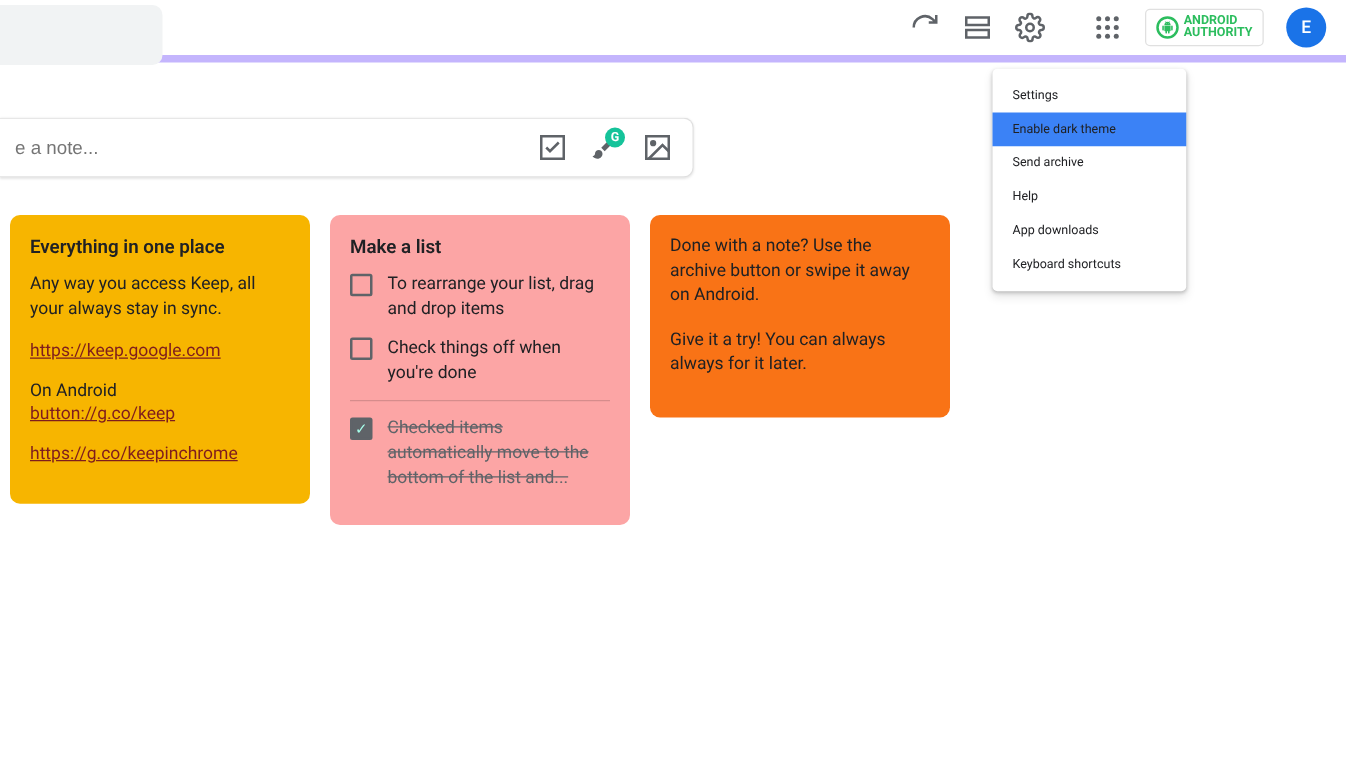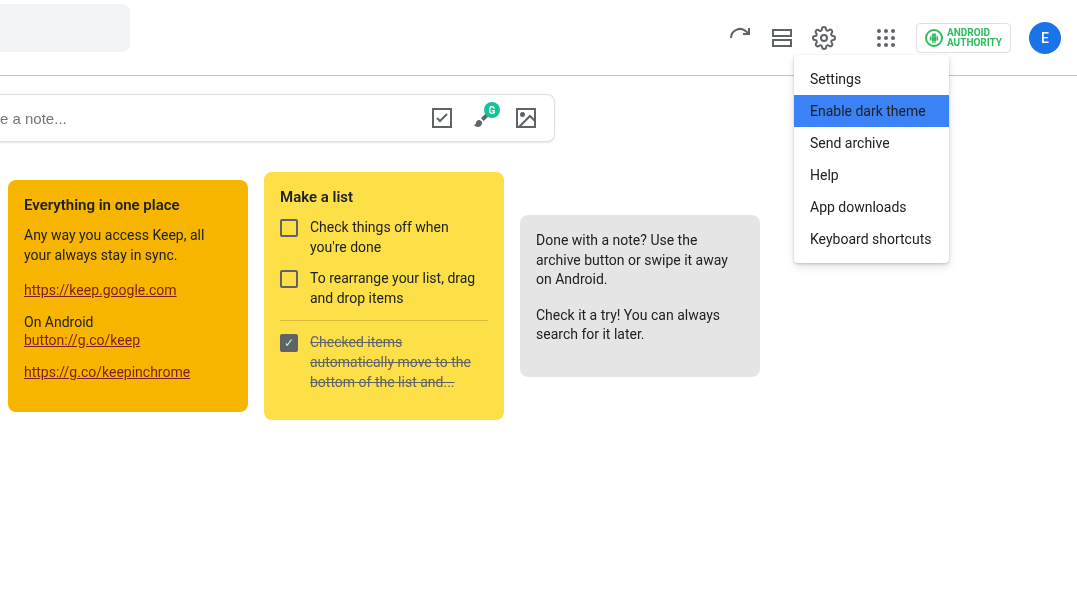--- a/index.html
+++ b/index.html
@@ -5,26 +5,26 @@
     * { margin: 0; padding: 0; box-sizing: border-box; }
     body {
       font-family: -apple-system, BlinkMacSystemFont, 'Segoe UI', Roboto, Arial, sans-serif;
       background: #fff;
       width: 1077px;
       height: 606px;
       overflow: hidden;
       position: relative;
     }
     .header {
-      height: 76px;
+      height: 50px;
       display: flex;
       align-items: center;
       justify-content: flex-end;
       padding: 0 16px;
-      border-bottom: 1px solid #c4b5fd;
+      border-bottom: 6px solid #c4b5fd;
       gap: 18px;
     }
     .search-bar-partial {
       position: absolute;
       left: 0;
       top: 4px;
       width: 130px;
       height: 48px;
       background: #f1f3f4;
       border-radius: 0 8px 8px 0;
@@ -80,21 +80,21 @@
       top: 55px;
       width: 155px;
       background: #fff;
       box-shadow: 0 1px 3px rgba(0,0,0,0.2), 0 4px 8px rgba(0,0,0,0.1);
       border-radius: 4px;
       padding: 8px 0;
       z-index: 100;
     }
     .dropdown-item {
       padding: 8px 16px;
-      font-size: 14px;
+      font-size: 10px;
       color: #202124;
       cursor: pointer;
     }
     .dropdown-item.highlighted {
       background: #3b82f6;
     }
     .compose-bar {
       position: absolute;
       left: 0;
       top: 94px;
@@ -108,21 +108,21 @@
       display: flex;
       align-items: center;
       padding: 0 16px 0 0;
     }
     .compose-input {
       flex: 1;
       border: none;
       outline: none;
       font-size: 15px;
       color: #5f6368;
-      padding-left: 0;
+      padding-left: 12px;
     }
     .compose-icons {
       display: flex;
       gap: 18px;
       align-items: center;
     }
     .compose-icon {
       width: 24px;
       height: 24px;
       cursor: pointer;
@@ -146,32 +146,32 @@
       display: flex;
       align-items: center;
       justify-content: center;
     }
     .notes-container {
       position: absolute;
       top: 172px;
       left: 8px;
       display: flex;
       gap: 16px;
-      align-items: center;
+      align-items: flex-start;
     }
     .note {
       width: 240px;
       border-radius: 8px;
       padding: 16px;
       font-size: 14px;
       color: #202124;
     }
     .note-orange { background: #f7b500; }
-    .note-teal { background: #fde047; }
-    .note-green { background: #e5e5e5; }
+    .note-teal { background: #fca5a5; }
+    .note-green { background: #f97316; }
     .note-title {
       font-weight: 600;
       font-size: 15px;
       margin-bottom: 12px;
     }
     .note-text { margin-bottom: 16px; line-height: 1.4; }
     .note-label { margin-bottom: 2px; }
     .note-link {
       color: #7f1d1d;
       text-decoration: underline;
@@ -304,30 +304,30 @@
     <a class="note-link">https://keep.google.com</a>
     <div class="note-label">On Android</div>
     <a class="note-link">button://g.co/keep</a>
     <a class="note-link">https://g.co/keepinchrome</a>
   </div>
 
   <div class="note note-teal">
     <div class="note-title">Make a list</div>
     <div class="list-item">
       <div class="list-checkbox"></div>
-      <div class="list-text">Check things off when you're done</div>
+      <div class="list-text">To rearrange your list, drag and drop items</div>
     </div>
     <div class="list-item">
       <div class="list-checkbox"></div>
-      <div class="list-text">To rearrange your list, drag and drop items</div>
+      <div class="list-text">Check things off when you're done</div>
     </div>
     <div class="list-divider"></div>
     <div class="list-item">
       <div class="list-checkbox checked"></div>
       <div class="list-text done">Checked items automatically move to the bottom of the list and...</div>
     </div>
   </div>
 
   <div class="note note-green">
     <div class="note-text">Done with a note? Use the archive button or swipe it away on Android.</div>
-    <div class="note-text">Check it a try! You can always search for it later.</div>
+    <div class="note-text">Give it a try! You can always always for it later.</div>
   </div>
 </div>
 
 </body></html>

